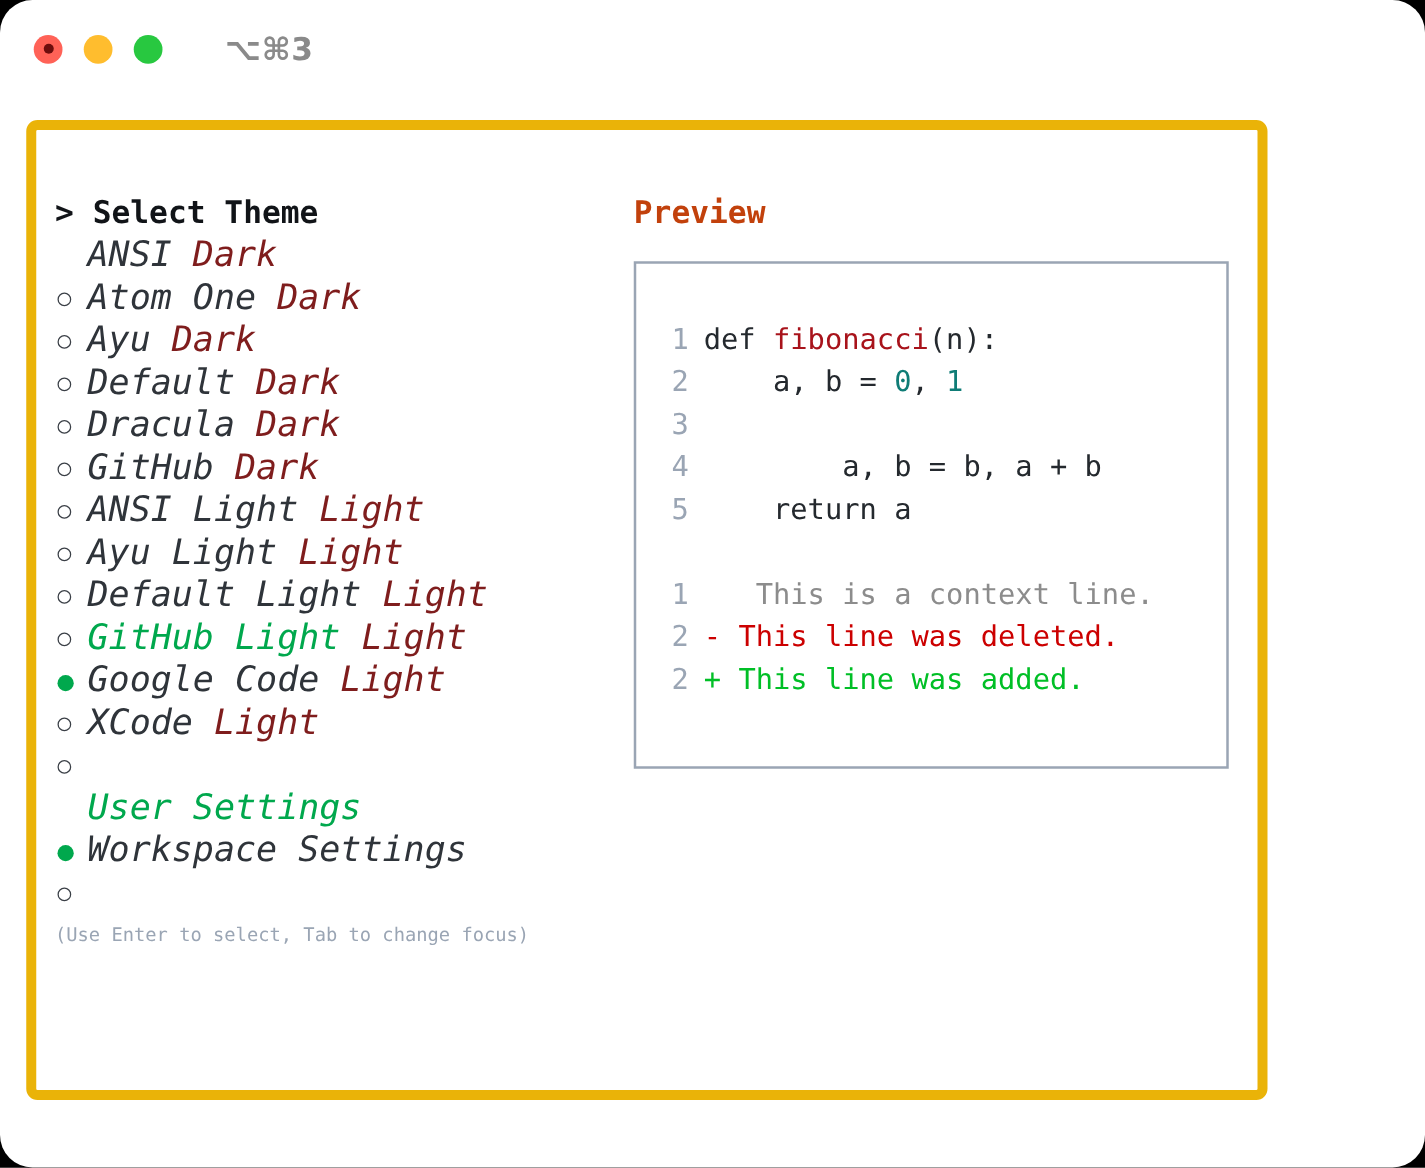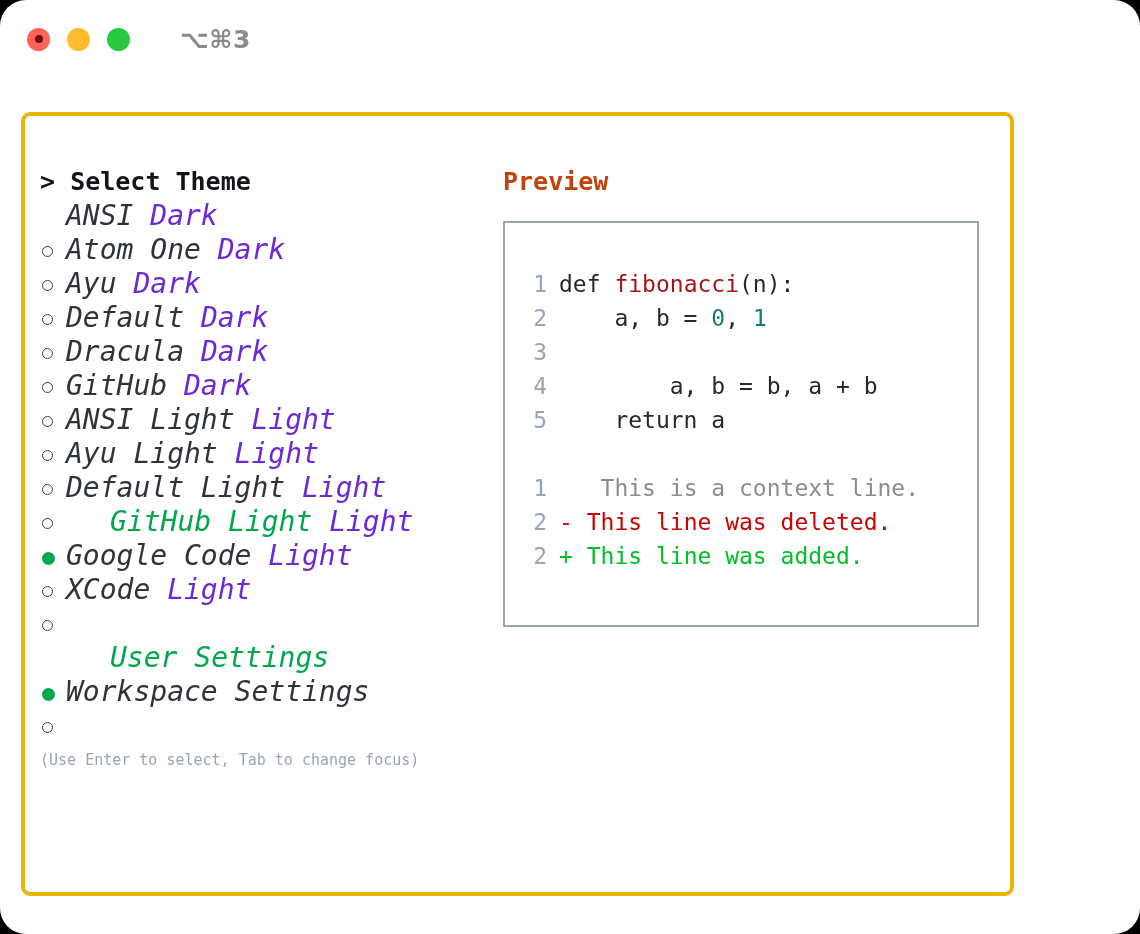--- a/index.html
+++ b/index.html
@@ -68,24 +68,24 @@
     font-weight: 700;
     color: #8a8a8a;
     letter-spacing: 0.5px;
     line-height: 1;
   }
 
   
   .panel {
     position: absolute;
     left: 21px;
-    top: 112px;
+    top: 96px;
     width: 993px;
     height: 784px;
-    border: 4px solid #eab308;
+    border: 8px solid #eab308;
     border-radius: 9px;
     box-sizing: border-box;
     background: #ffffff;
   }
 
   
   .col-left {
     position: absolute;
     left: 15px;
     top: 49px;
@@ -141,22 +141,22 @@
     position: absolute;
     left: 2px;
     top: 13px;
     width: 13px;
     height: 13px;
     background: #00a84d;
     border-radius: 50%;
     box-sizing: border-box;
   }
   .theme-name { color: #2f343a; }
-  .theme-row.selected .theme-name { color: #00a84d; margin-left: 44px; }
-  .theme-kind { color: #6d28d9; }
+  .theme-row.selected .theme-name { color: #00a84d; }
+  .theme-kind { color: #7f1d1d; }
 
   
   .apply-block { margin-top: 34px; }
   .apply-head {
     font-size: 23px;
     color: #2f343a;
     line-height: 34px;
     padding-left: 26px;
     white-space: pre;
   }

